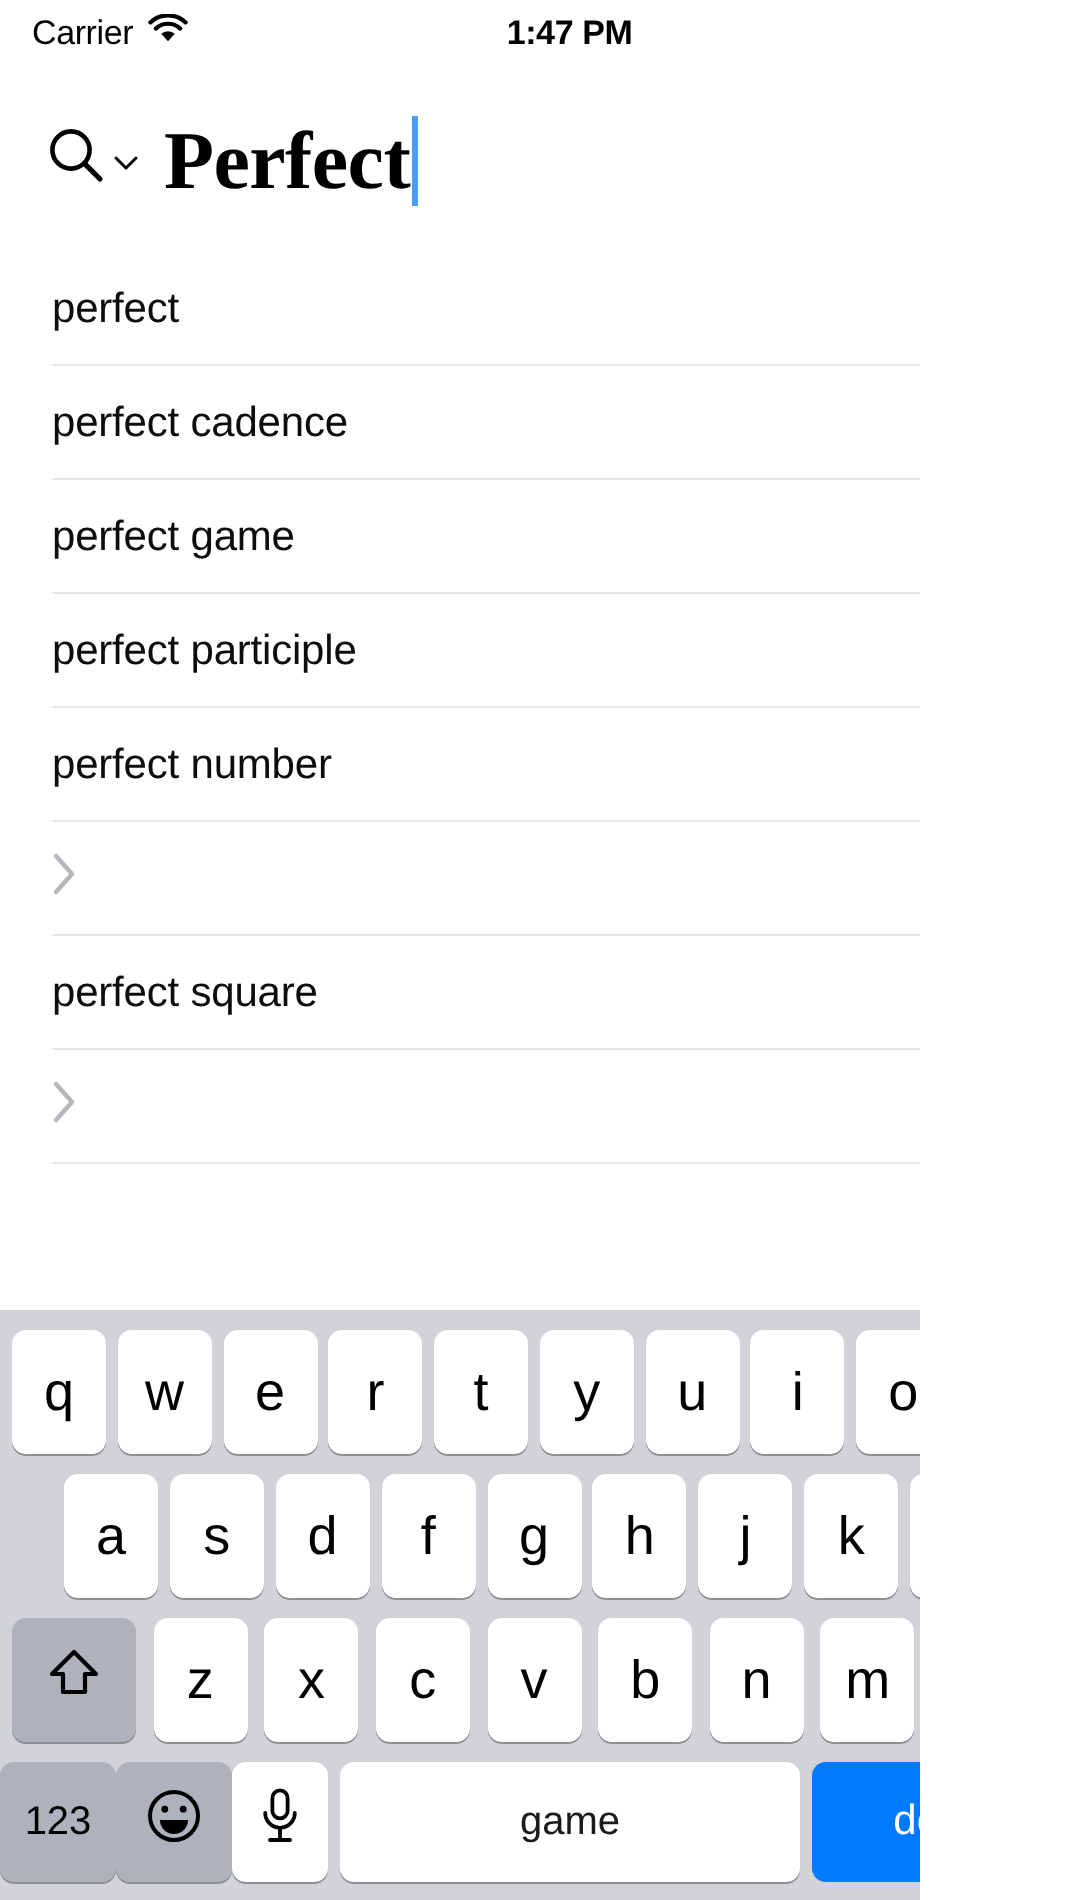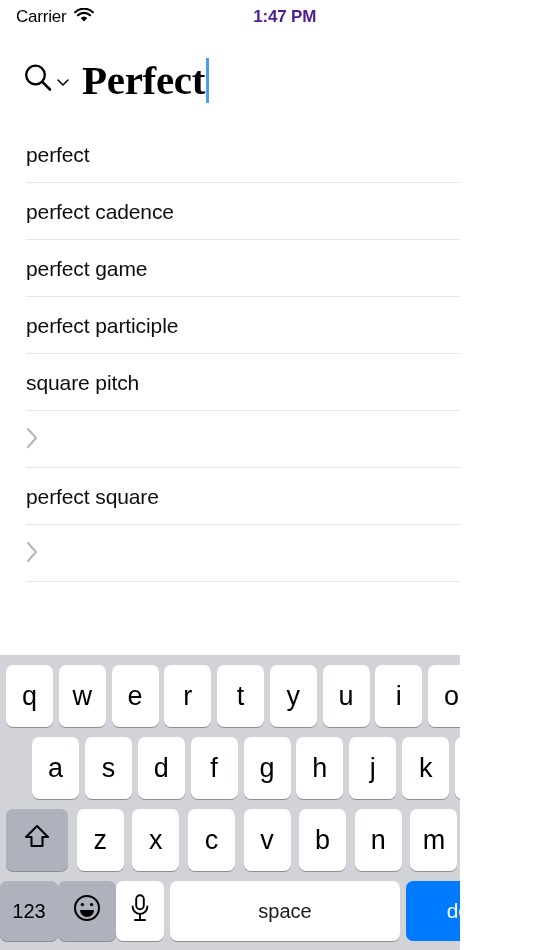--- a/index.html
+++ b/index.html
@@ -41,21 +41,21 @@
     font-size: 17px;
     color: #000;
     letter-spacing: -0.2px;
   }
   .wifi-icon { display: block; }
   .status-center {
     flex: 1 1 auto;
     text-align: center;
     font-size: 17px;
     font-weight: bold;
-    color: #4c1d95;
+    color: #000000;
     letter-spacing: -0.2px;
     margin-left: -10px;
   }
   .status-right {
     flex: 0 0 auto;
     display: flex;
     align-items: center;
   }
   .battery {
     position: relative;
@@ -325,21 +325,21 @@
     <div class="sug-row">
       <span class="sug-label">perfect participle</span>
       <span class="sug-chevron">
         <svg width="13" height="22" viewBox="0 0 13 22">
             <polyline points="2,2 10,11 2,20" stroke="#b6b6bb" stroke-width="2.2" fill="none" stroke-linecap="round" stroke-linejoin="round"></polyline>
           </svg>
       </span>
     </div>
 
     <div class="sug-row">
-      <span class="sug-label">square pitch</span>
+      <span class="sug-label">perfect number</span>
       <span class="sug-chevron">
         <svg width="13" height="22" viewBox="0 0 13 22">
             <polyline points="2,2 10,11 2,20" stroke="#b6b6bb" stroke-width="2.2" fill="none" stroke-linecap="round" stroke-linejoin="round"></polyline>
           </svg>
       </span>
     </div>
 
     <div class="sug-row">
       <span class="sug-chevron">
         <svg width="13" height="22" viewBox="0 0 13 22">
@@ -435,19 +435,19 @@
       <div class="key mic">
         <span>
           <svg width="24" height="30" viewBox="0 0 24 30">
             <rect x="8.2" y="2.2" width="7.6" height="14" rx="3.8" fill="none" stroke="#000" stroke-width="1.9"></rect>
             <path d="M4.6 13.5 A7.4 7.4 0 0 0 19.4 13.5" fill="none" stroke="#000" stroke-width="1.9" stroke-linecap="round"></path>
             <line x1="12" y1="21" x2="12" y2="26.5" stroke="#000" stroke-width="1.9" stroke-linecap="round"></line>
             <line x1="7" y1="27" x2="17" y2="27" stroke="#000" stroke-width="1.9" stroke-linecap="round"></line>
           </svg>
         </span>
       </div>
-      <div class="key space">space</div>
+      <div class="key space">game</div>
       <div class="key done">done</div>
     </div>
 
   </div>
 
 </div>
 
 </body></html>

